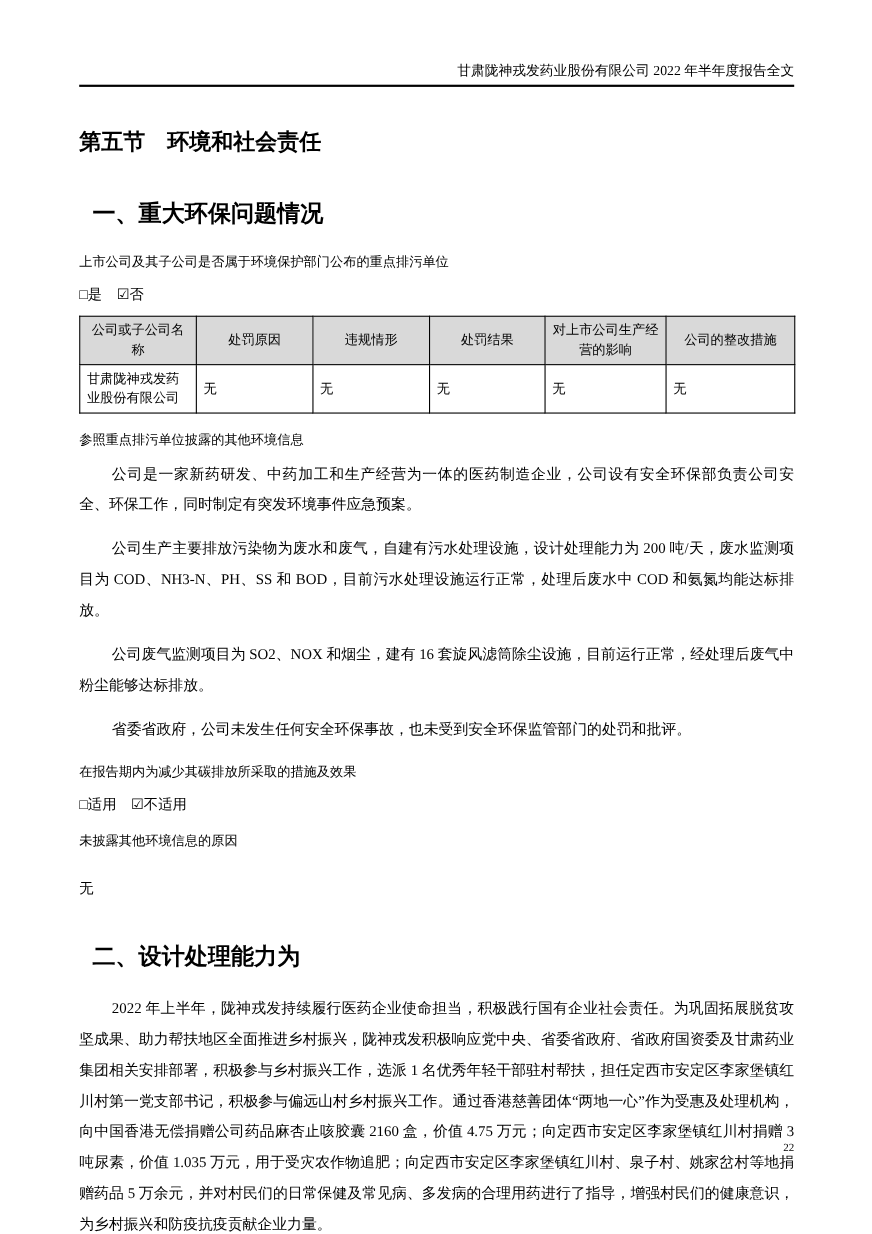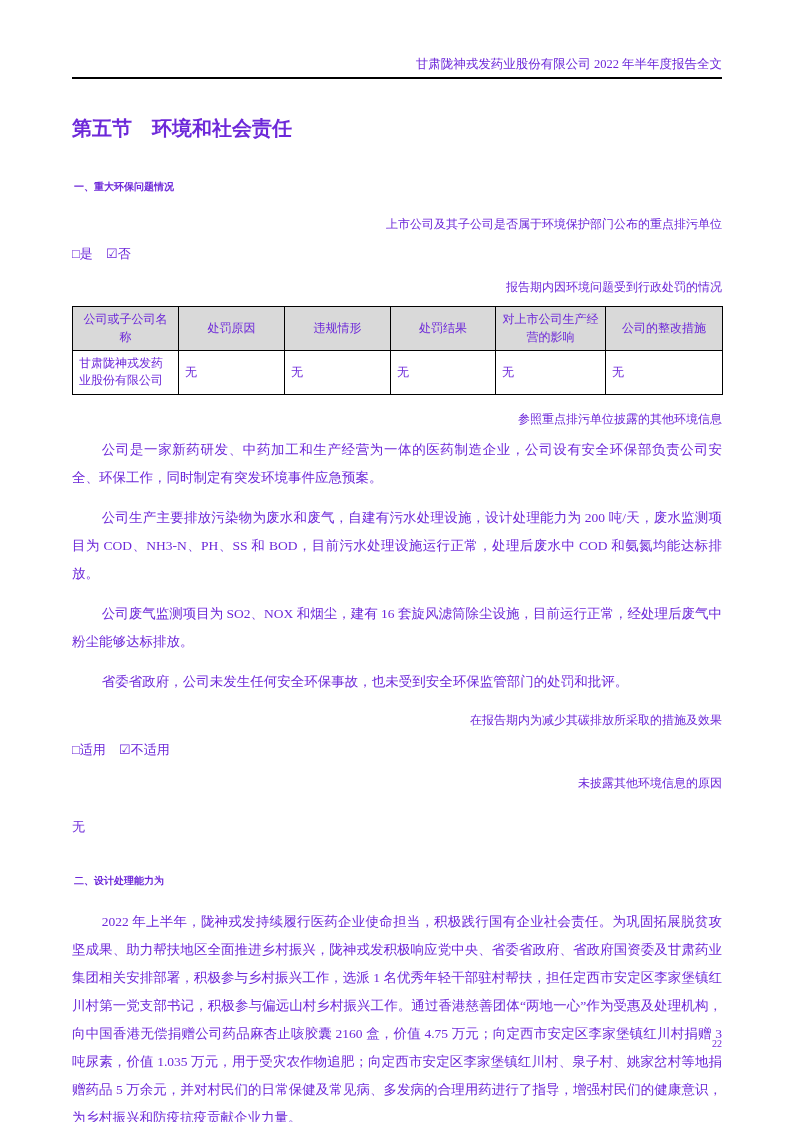--- a/index.html
+++ b/index.html
@@ -2,48 +2,47 @@
 <html><head>
 <meta charset="utf-8">
 <style>
   html,body{margin:0;padding:0;background:#ffffff;}
   .page{
     position:relative;
     width:793px;height:1122px;
     box-sizing:border-box;
     padding:56px 71px 0 72px;
     background:#ffffff;
-    color:#6d28d9;
+    color:#000000;
     font-family:"Liberation Serif", serif;
     overflow:hidden;
   }
   .doc-header{
     text-align:right;
     font-size:12.5px;
     line-height:1.3;
     padding-bottom:5px;
     border-bottom:2px solid #000;
   }
   .doc-title{
     margin:36px 0 0 0;
     text-align:left;
     font-family:"Liberation Sans", sans-serif;
     font-weight:bold;
     font-size:20px;
   }
   .section-heading{
-    margin:38px 0 0 2px;
+    margin:38px 0 0 12px;
     font-family:"Liberation Sans", sans-serif;
     font-weight:bold;
-    font-size:10px;
+    font-size:21px;
   }
   .label{
     font-size:12px;
     margin:16px 0 0 0;
-    text-align:right;
   }
   .label.first{margin-top:22px;}
   .checkline{
     font-size:13px;
     margin:12px 0 0 0;
   }
   .checkline .opt{margin-right:10px;}
   .answer{
     font-size:13px;
     margin:26px 0 0 0;
@@ -98,21 +97,20 @@
 
   <div class="section-heading">一、重大环保问题情况</div>
 
   <p class="label first">上市公司及其子公司是否属于环境保护部门公布的重点排污单位</p>
 
   <p class="checkline">
     <span class="opt">□是</span>
     <span class="opt">☑否</span>
   </p>
 
-  <p class="label">报告期内因环境问题受到行政处罚的情况</p>
 
   <table class="penalty">
     <colgroup>
       <col style="width:106px">
         <col style="width:106px">
         <col style="width:106px">
       <col style="width:105px">
         <col style="width:110px">
         <col style="width:117px">
     </colgroup>

